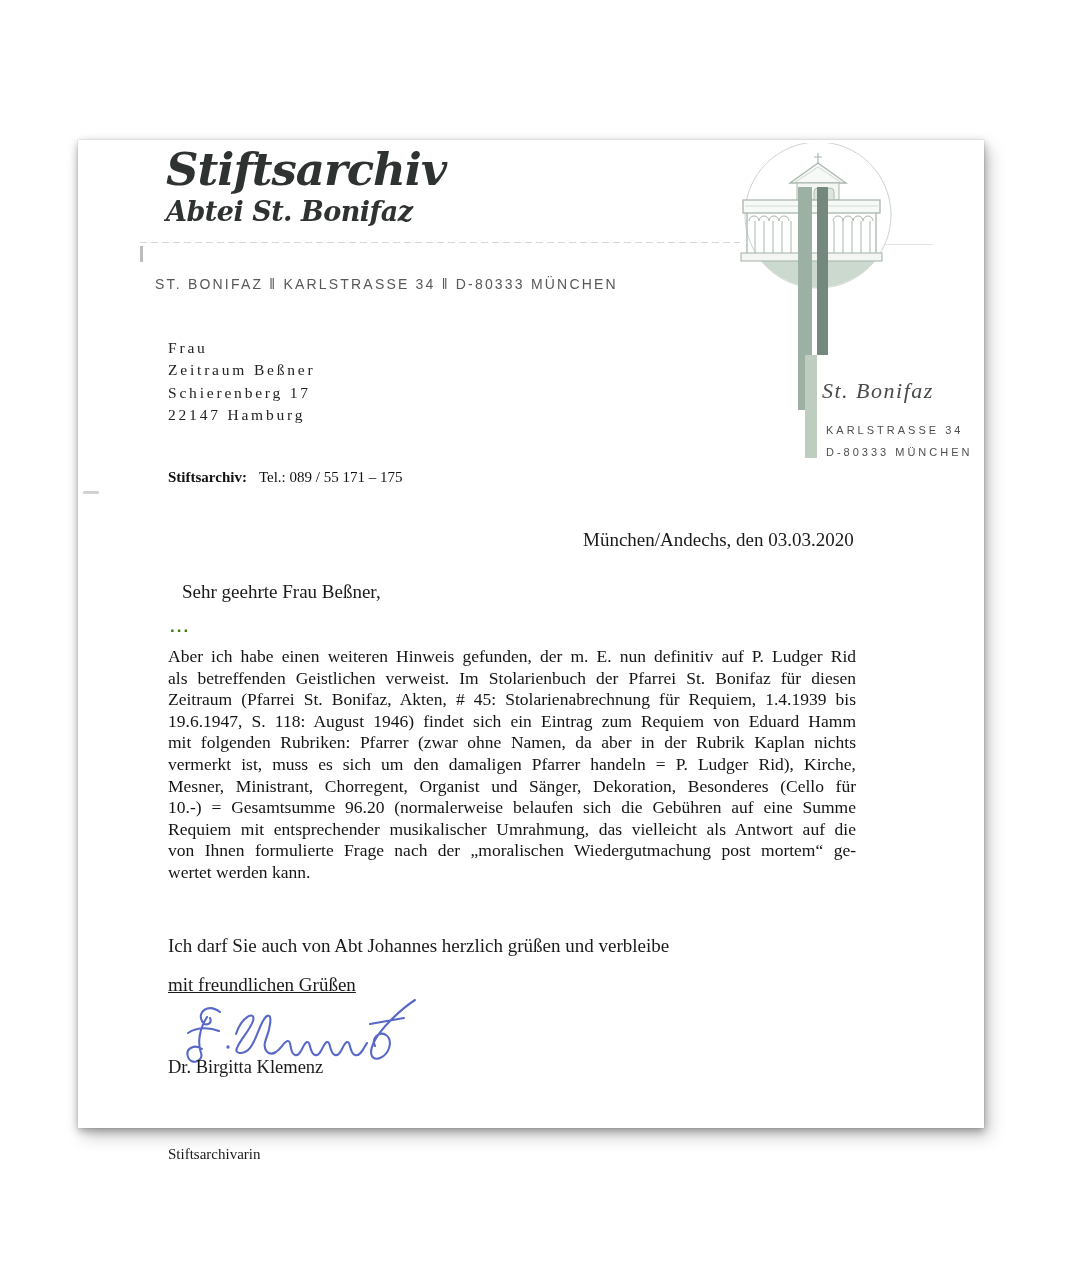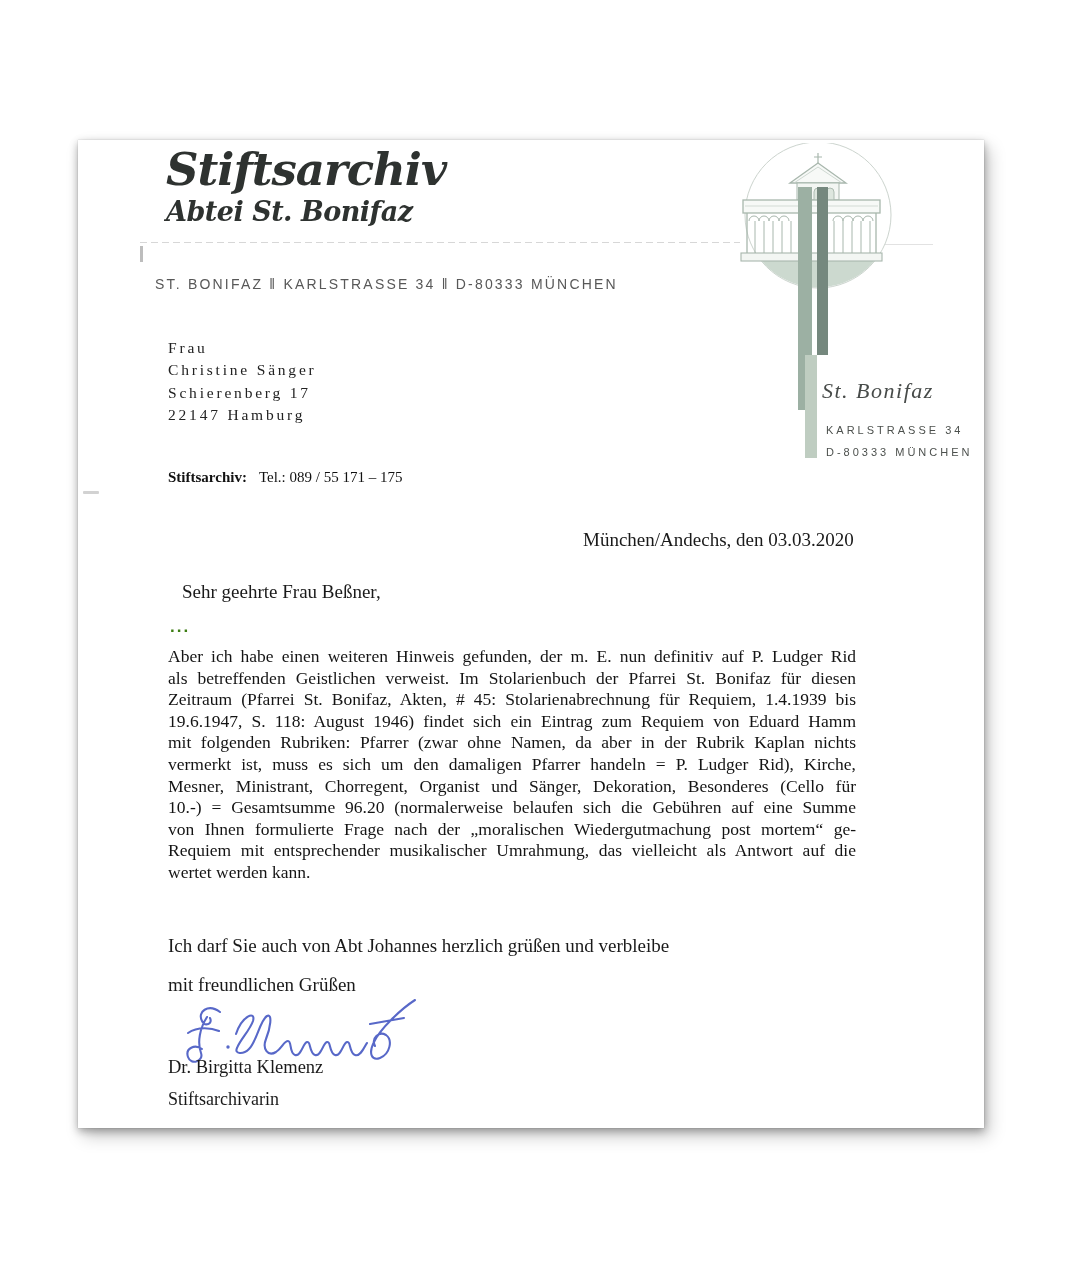--- a/index.html
+++ b/index.html
@@ -38,24 +38,24 @@
   
   .dateline{left:505px;top:389px;font-size:19px;}
   .salutation{left:104px;top:441px;font-size:19px;text-align:right;}
   .ellipsis{left:92px;top:477px;font-family:"Liberation Sans",sans-serif;font-weight:700;
     font-size:17px;letter-spacing:2px;color:#3c7d12;}
   .bodytext{left:90px;top:506px;width:688px;}
   .bodyline{font-size:17.5px;line-height:21.6px;text-align:justify;text-align-last:justify;
     color:#141414;white-space:normal;}
   .bodyline.last{text-align-last:left;}
   .close1{left:90px;top:795px;font-size:19px;}
-  .close2{left:90px;top:834px;font-size:19px;}
+  .close2{left:90px;top:834px;font-size:19px;text-decoration:underline;}
   .sig-svg{left:98px;top:858px;width:250px;height:74px;}
   .sig-name{left:90px;top:917px;font-size:18.5px;}
-  .sig-role{left:90px;top:949px;font-size:18px;}
+  .sig-role{left:90px;top:1006px;font-size:15px;}
 </style>
 </head>
 <body>
 
 <div class="page">
 
   <div class="abs lh-title">Stiftsarchiv</div>
   <div class="abs lh-sub">Abtei St. Bonifaz</div>
   <div class="abs lh-rule"></div>
   <div class="abs lh-rule-right"></div>
@@ -90,21 +90,21 @@
     <rect x="65" y="44" width="14" height="223" fill="#9cb0a3"></rect>
     <rect x="84" y="44" width="11" height="168" fill="#75887e"></rect>
     <rect x="72" y="212" width="12" height="103" fill="#bfcdc1"></rect>
   </svg>
   <div class="abs logo-name">St. Bonifaz</div>
   <div class="abs logo-caps logo-caps1">KARLSTRASSE 34</div>
   <div class="abs logo-caps logo-caps2">D-80333 MÜNCHEN</div>
 
   <div class="abs recipient">
     <div>Frau</div>
-    <div>Christine Sänger</div>
+    <div>Zeitraum Beßner</div>
     <div>Schierenberg 17</div>
     <div>22147 Hamburg</div>
   </div>
 
   <div class="abs contact">
     <b>Stiftsarchiv:</b><span>Tel.: 089 / 55 171 – 175</span>
   </div>
   <div class="abs margin-mark"></div>
 
   <div class="abs dateline">München/Andechs, den 03.03.2020</div>
@@ -114,22 +114,22 @@
 
   <div class="abs bodytext">
     <div class="bodyline">Aber ich habe einen weiteren Hinweis gefunden, der m. E. nun definitiv auf P. Ludger Rid</div>
     <div class="bodyline">als betreffenden Geistlichen verweist. Im Stolarienbuch der Pfarrei St. Bonifaz für diesen</div>
     <div class="bodyline">Zeitraum (Pfarrei St. Bonifaz, Akten, # 45: Stolarienabrechnung für Requiem, 1.4.1939 bis</div>
     <div class="bodyline">19.6.1947, S. 118: August 1946) findet sich ein Eintrag zum Requiem von Eduard Hamm</div>
     <div class="bodyline">mit folgenden Rubriken: Pfarrer (zwar ohne Namen, da aber in der Rubrik Kaplan nichts</div>
     <div class="bodyline">vermerkt ist, muss es sich um den damaligen Pfarrer handeln = P. Ludger Rid), Kirche,</div>
     <div class="bodyline">Mesner, Ministrant, Chorregent, Organist und Sänger, Dekoration, Besonderes (Cello für</div>
     <div class="bodyline">10.-) = Gesamtsumme 96.20 (normalerweise belaufen sich die Gebühren auf eine Summe</div>
+    <div class="bodyline">Requiem mit entsprechender musikalischer Umrahmung, das vielleicht als Antwort auf die</div>
     <div class="bodyline">von Ihnen formulierte Frage nach der „moralischen Wiedergutmachung post mortem“ ge-</div>
-    <div class="bodyline">Requiem mit entsprechender musikalischer Umrahmung, das vielleicht als Antwort auf die</div>
     <div class="bodyline last">wertet werden kann.</div>
   </div>
 
   <div class="abs close1">Ich darf Sie auch von Abt Johannes herzlich grüßen und verbleibe</div>
   <div class="abs close2">mit freundlichen Grüßen</div>
 
   <svg class="abs sig-svg" viewBox="0 0 250 74">
     <g fill="none" stroke="#4a5cc4" stroke-width="2.1" stroke-linecap="round" stroke-linejoin="round" opacity="0.92">
       <path d="M44 14 C32 5 21 14 26 23 C29 29 37 26 34 20 M31 19 C24 30 21 44 25 55 C28 63 15 68 12 59 C9 50 19 46 26 51 M12 35 C22 28 36 30 43 33"></path>
       <circle cx="52" cy="49" r="1.7" fill="#4a5cc4" stroke="none"></circle>

